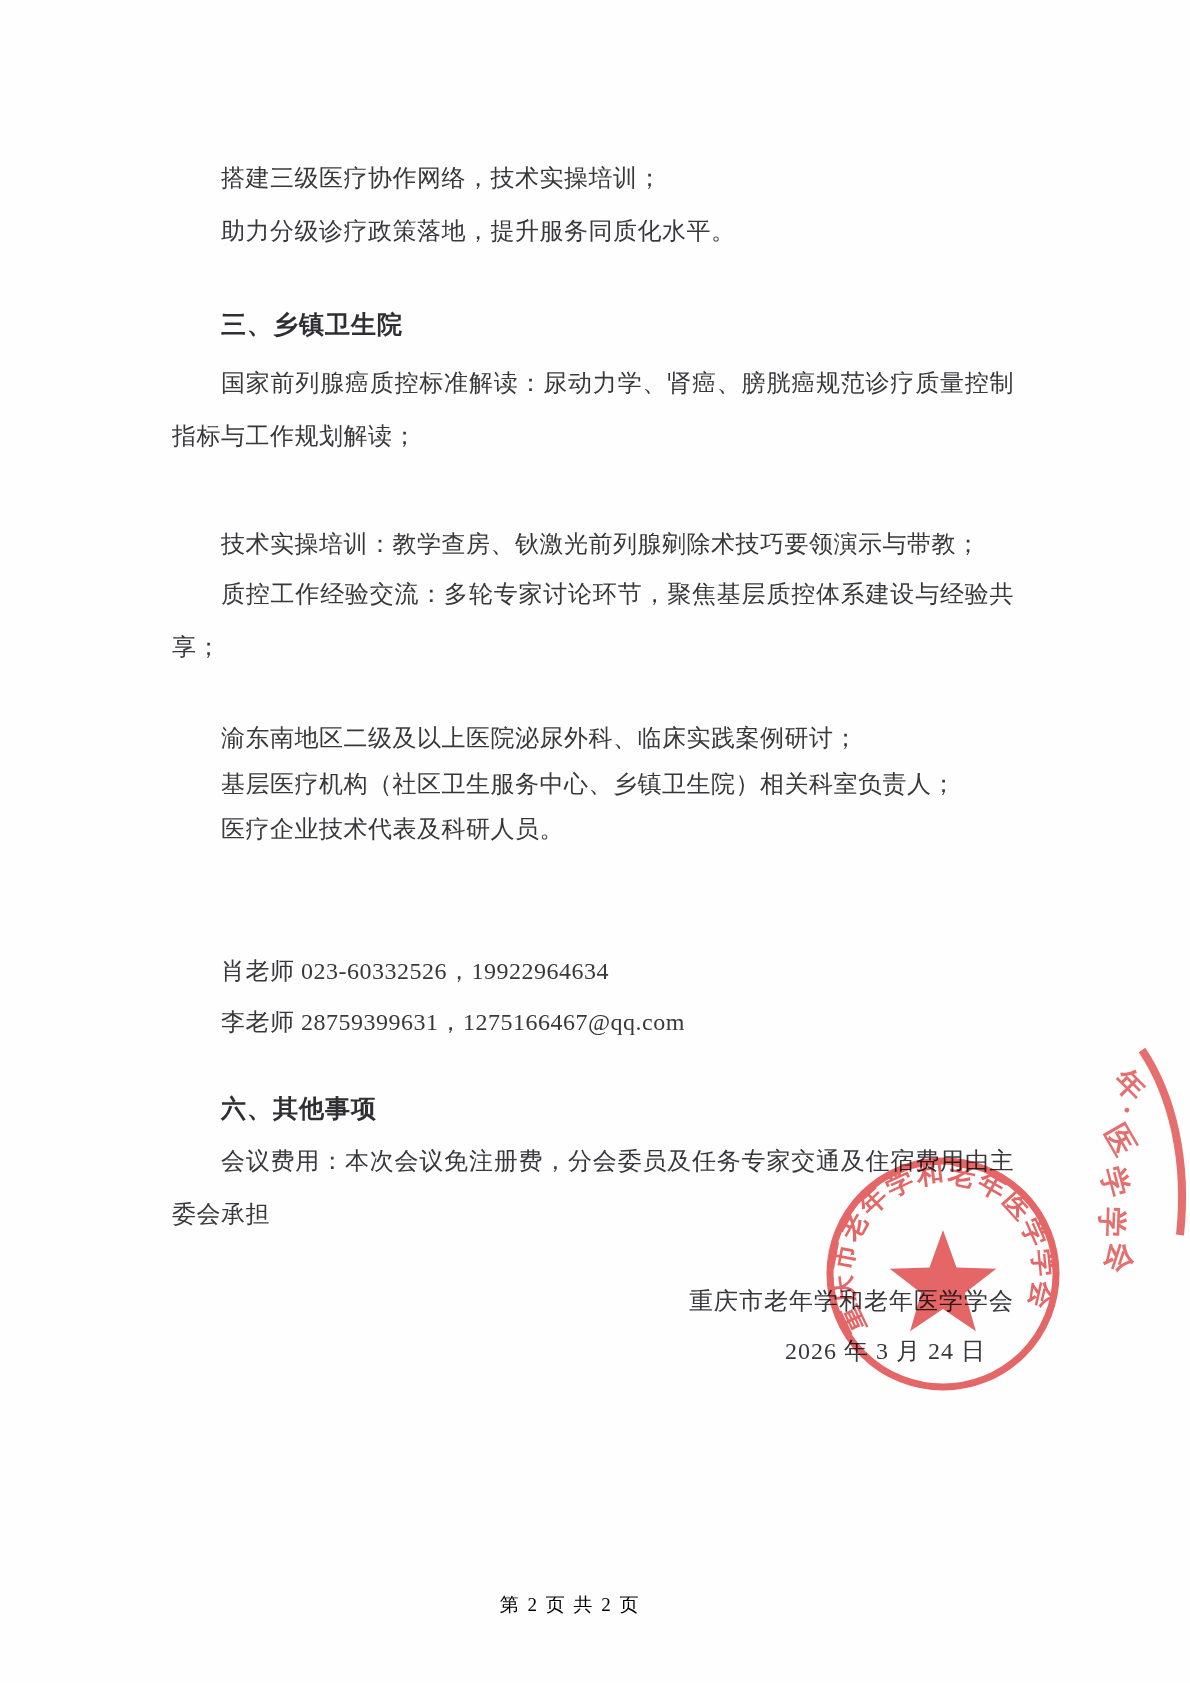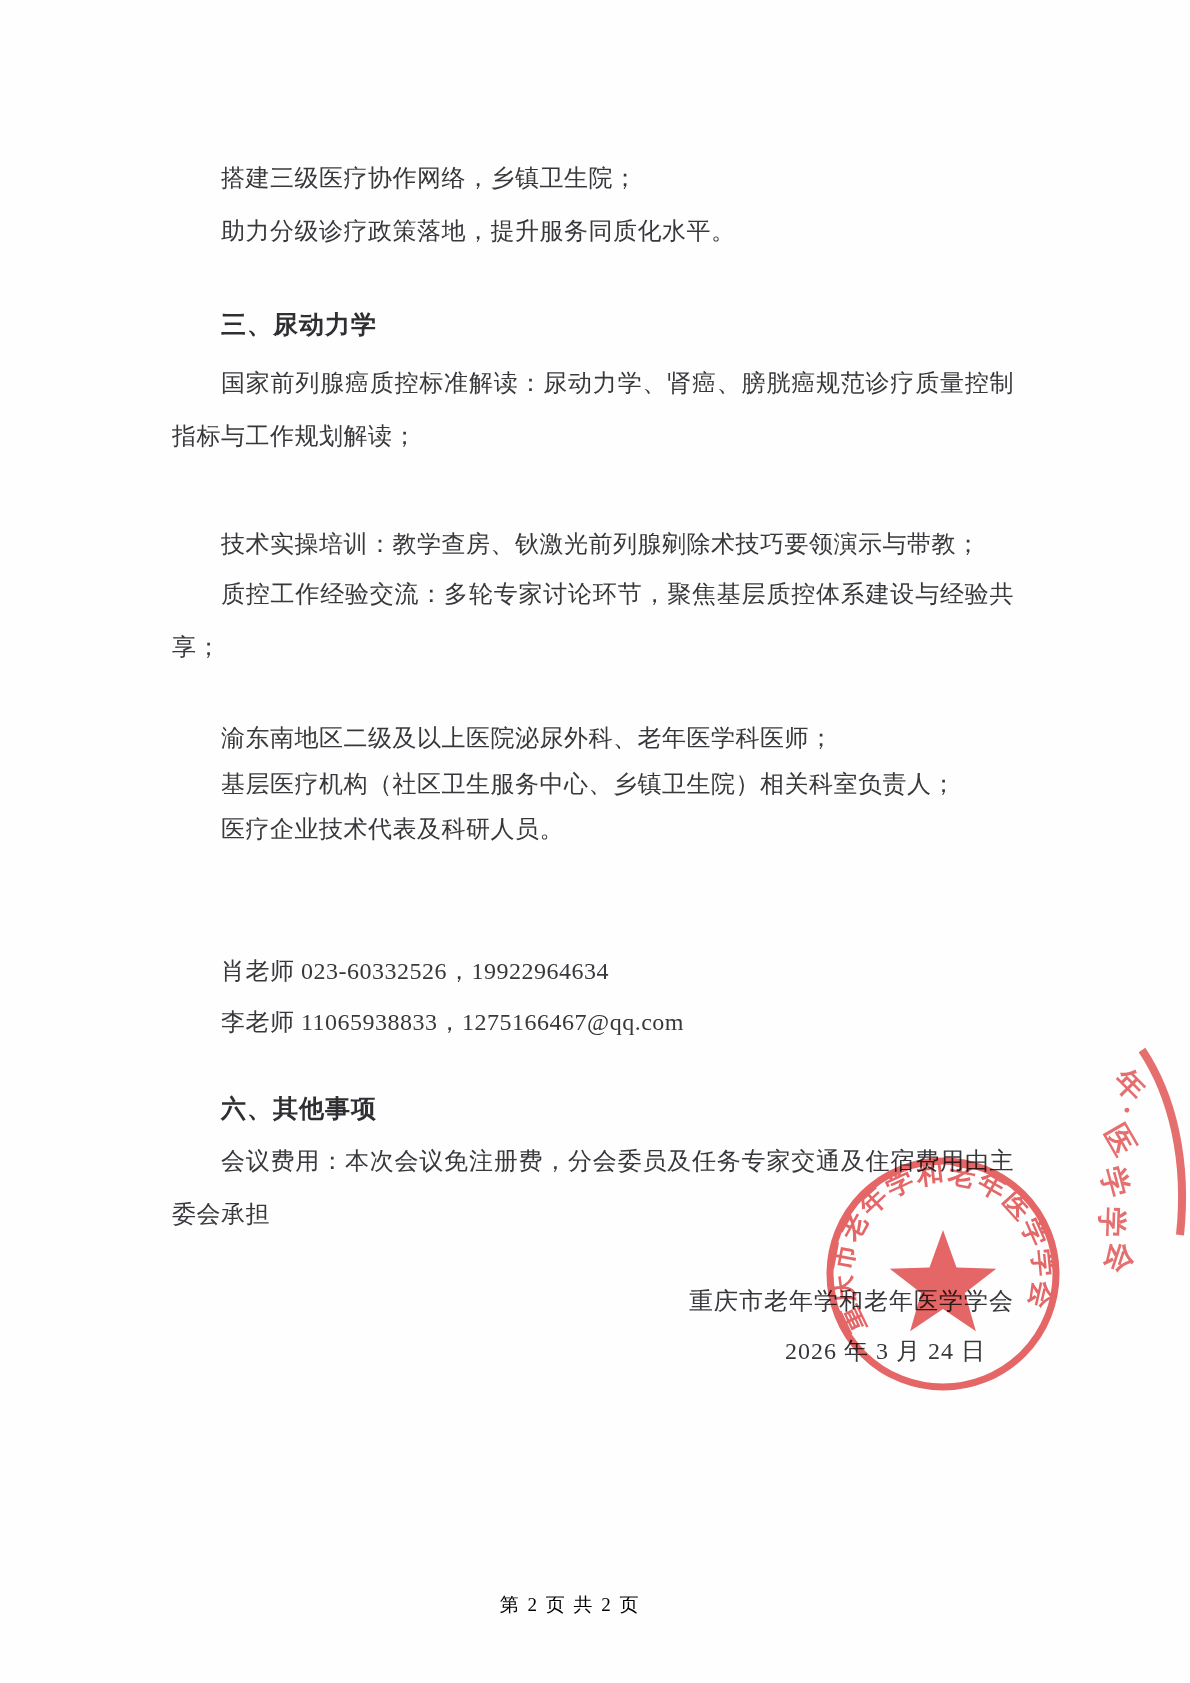--- a/index.html
+++ b/index.html
@@ -62,34 +62,34 @@
   .seal-text{
     font-family:"Liberation Serif", serif;
     font-weight:bold;
   }
 </style>
 </head>
 <body>
 
 <div class="page">
 
-  <p class="tline indent" style="top:128px">搭建三级医疗协作网络，乡镇卫生院；</p>
+  <p class="tline indent" style="top:128px">搭建三级医疗协作网络，技术实操培训；</p>
   <p class="tline indent" style="top:181px">助力分级诊疗政策落地，提升服务同质化水平。</p>
 
-  <h2 class="heading" style="top:278px">三、尿动力学</h2>
+  <h2 class="heading" style="top:278px">三、乡镇卫生院</h2>
   <p class="tline indent" style="top:333px">国家前列腺癌质控标准解读：尿动力学、肾癌、膀胱癌规范诊疗质量控制指标与工作规划解读；</p>
   <p class="tline indent" style="top:494px">技术实操培训：教学查房、钬激光前列腺剜除术技巧要领演示与带教；</p>
   <p class="tline indent" style="top:544px">质控工作经验交流：多轮专家讨论环节，聚焦基层质控体系建设与经验共享；</p>
 
-  <p class="tline indent" style="top:688px">渝东南地区二级及以上医院泌尿外科、老年医学科医师；</p>
+  <p class="tline indent" style="top:688px">渝东南地区二级及以上医院泌尿外科、临床实践案例研讨；</p>
   <p class="tline indent" style="top:734px">基层医疗机构（社区卫生服务中心、乡镇卫生院）相关科室负责人；</p>
   <p class="tline indent" style="top:779px">医疗企业技术代表及科研人员。</p>
 
   <p class="tline indent" style="top:921px">肖老师 023-60332526，19922964634</p>
-  <p class="tline indent" style="top:972px">李老师 11065938833，1275166467@qq.com</p>
+  <p class="tline indent" style="top:972px">李老师 28759399631，1275166467@qq.com</p>
 
   <h2 class="heading" style="top:1062px">六、其他事项</h2>
   <p class="tline indent" style="top:1111px">会议费用：本次会议免注册费，分会委员及任务专家交通及住宿费用由主委会承担</p>
 
   <p class="sig-line" style="top:1252px">重庆市老年学和老年医学学会</p>
   <p class="sig-line" style="top:1302px;padding-right:28px;width:814px;">2026 年 3 月 24 日</p>
 
   <svg class="stamp" viewBox="0 0 260 260">
     <defs>
       <path id="ring-path" d="M 54.6 182.8 A 92 92 0 1 1 205.4 182.8" fill="none"></path>

